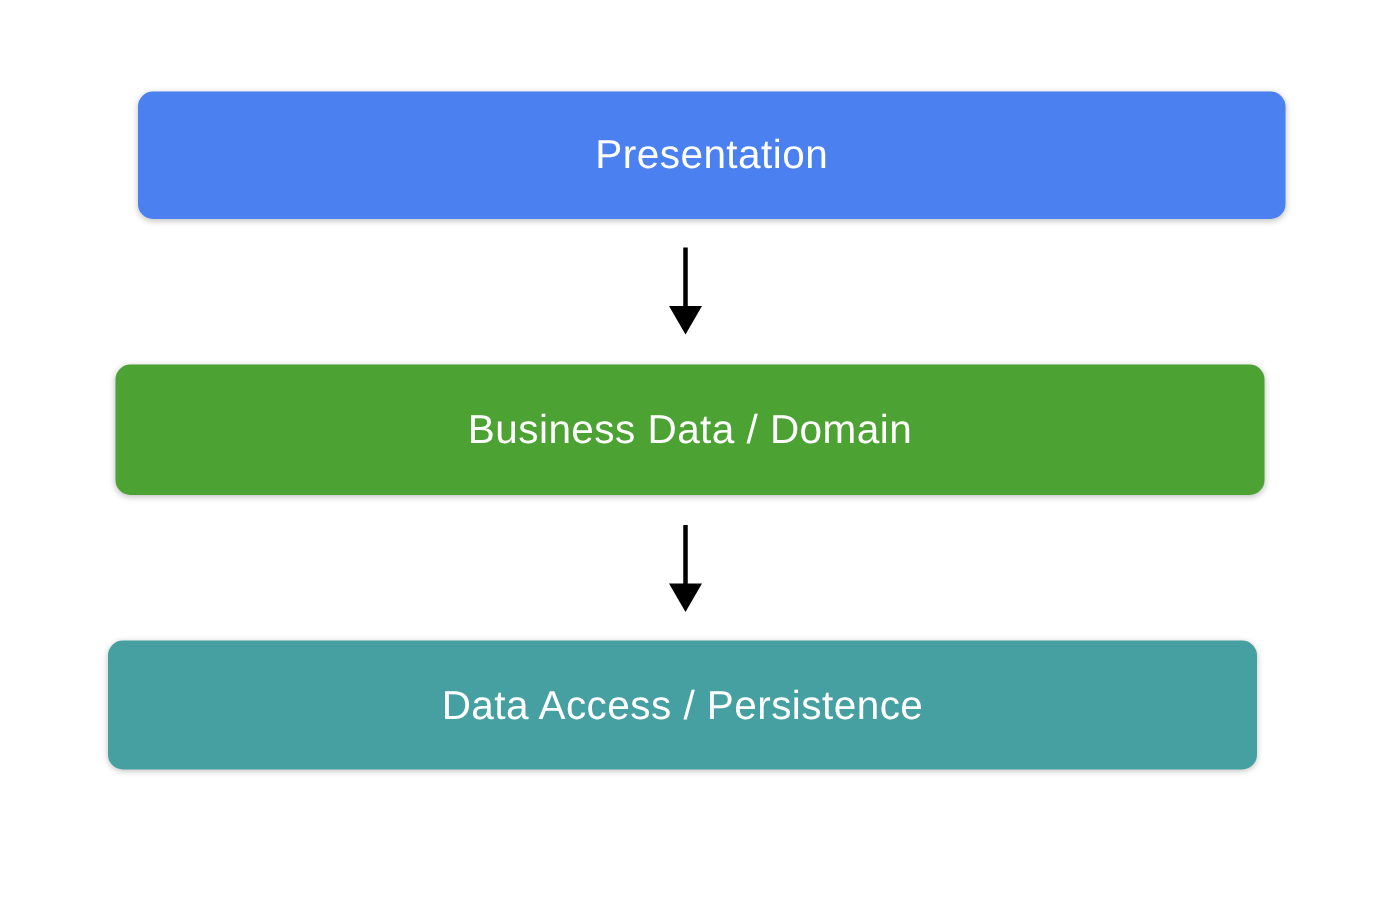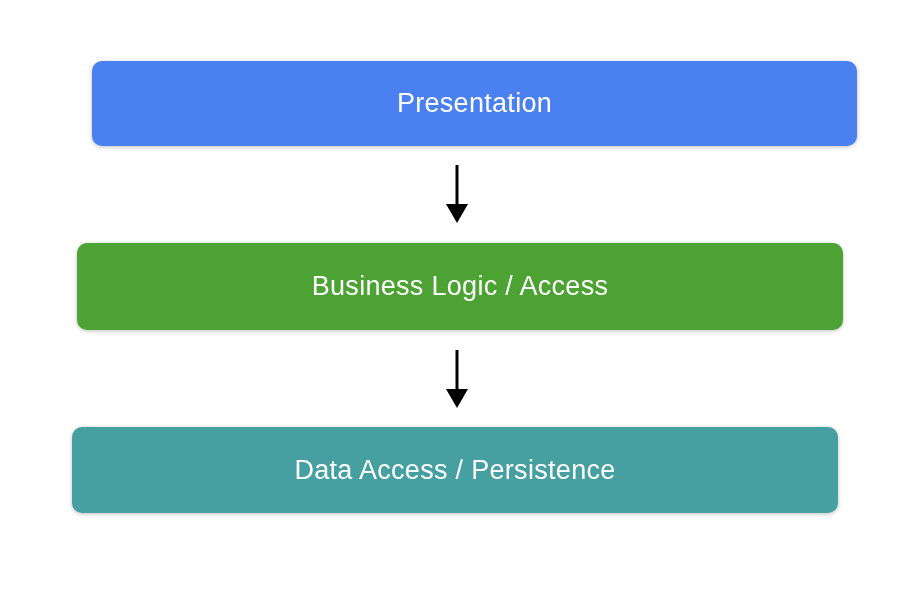--- a/index.html
+++ b/index.html
@@ -77,21 +77,21 @@
   <div class="layer-box box-presentation" style="background-color: rgb(74, 128, 240);">
     <span class="layer-label">Presentation</span>
   </div>
 
   <svg class="arrow arrow-1" viewBox="0 0 24 60">
     <line x1="12" y1="1" x2="12" y2="42" stroke="#000000" stroke-width="3"></line>
     <polygon points="1,40 23,40 12,59" fill="#000000"></polygon>
   </svg>
 
   <div class="layer-box box-business" style="background-color: rgb(76, 162, 51);">
-    <span class="layer-label">Business Logic / Access</span>
+    <span class="layer-label">Business Data / Domain</span>
   </div>
 
   <svg class="arrow arrow-2" viewBox="0 0 24 60">
     <line x1="12" y1="1" x2="12" y2="42" stroke="#000000" stroke-width="3"></line>
     <polygon points="1,40 23,40 12,59" fill="#000000"></polygon>
   </svg>
 
   <div class="layer-box box-data" style="background-color: rgb(70, 160, 161);">
     <span class="layer-label">Data Access / Persistence</span>
   </div>

